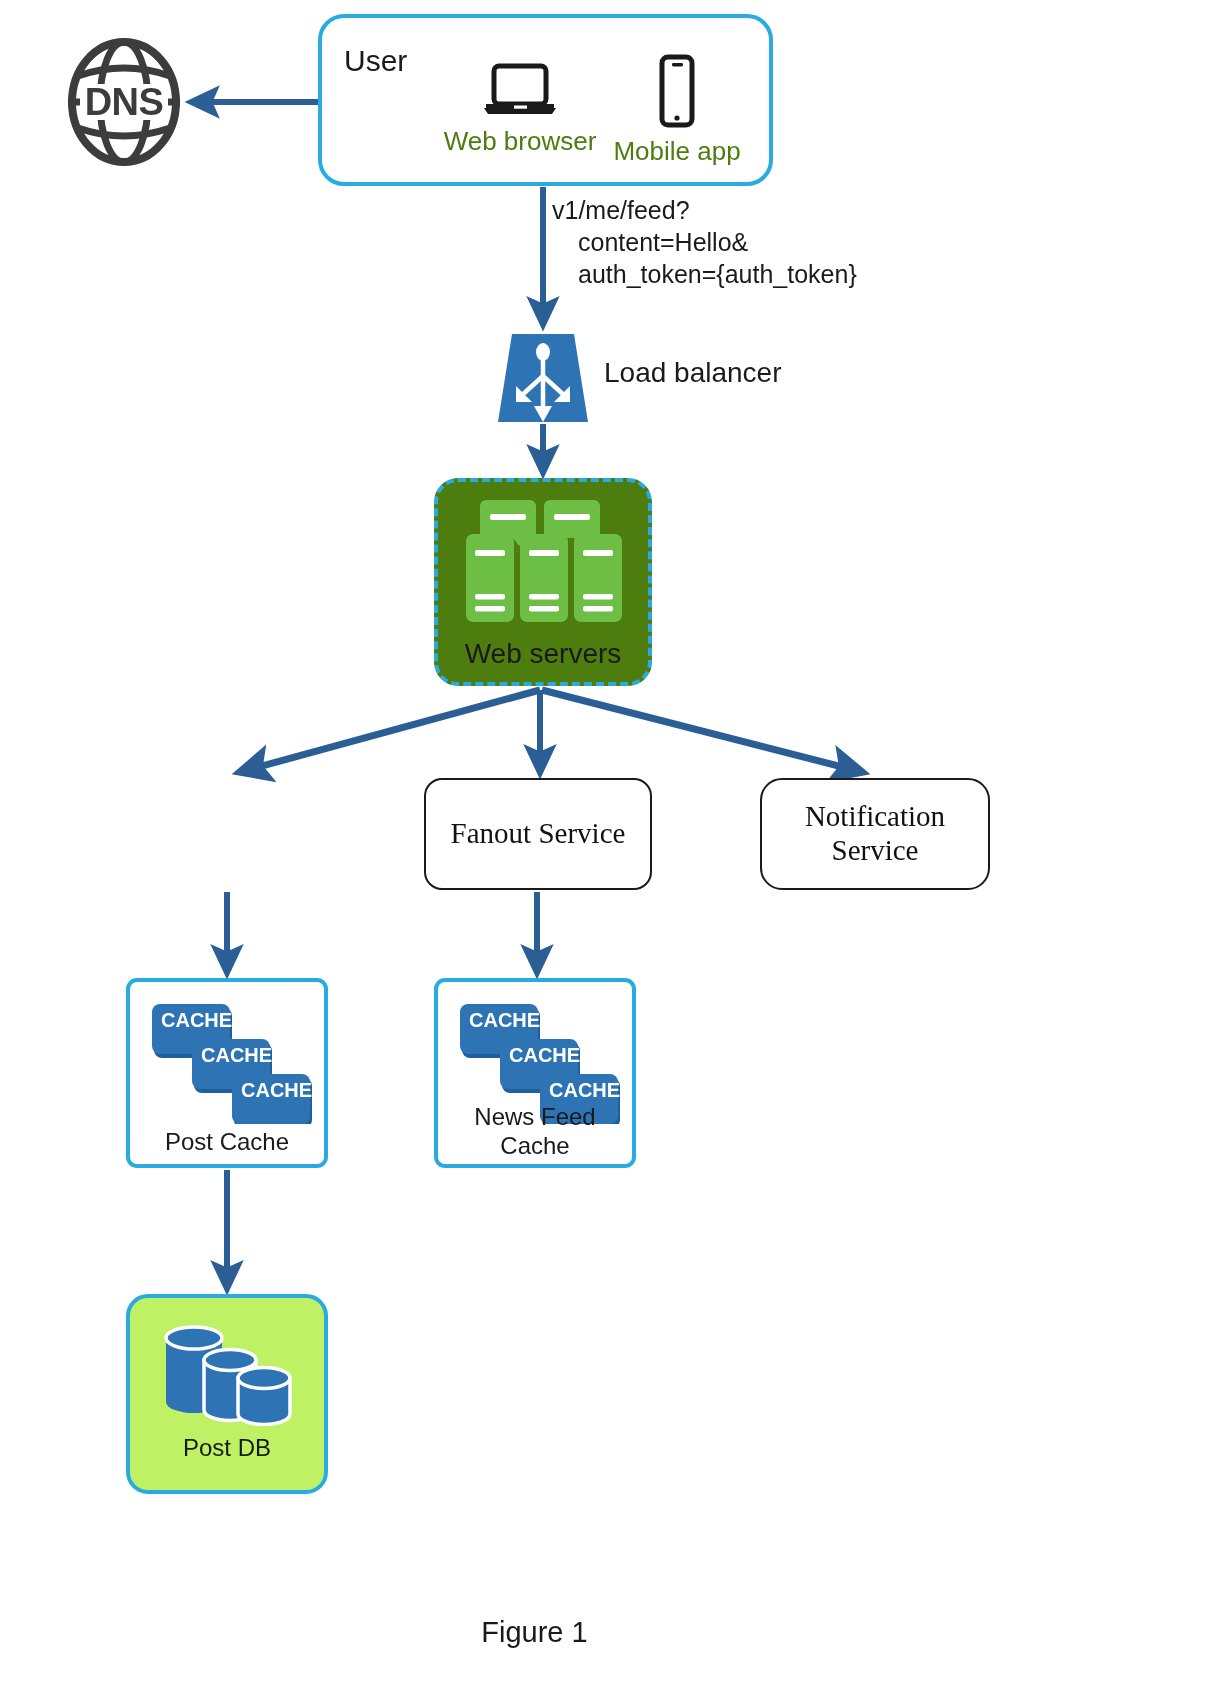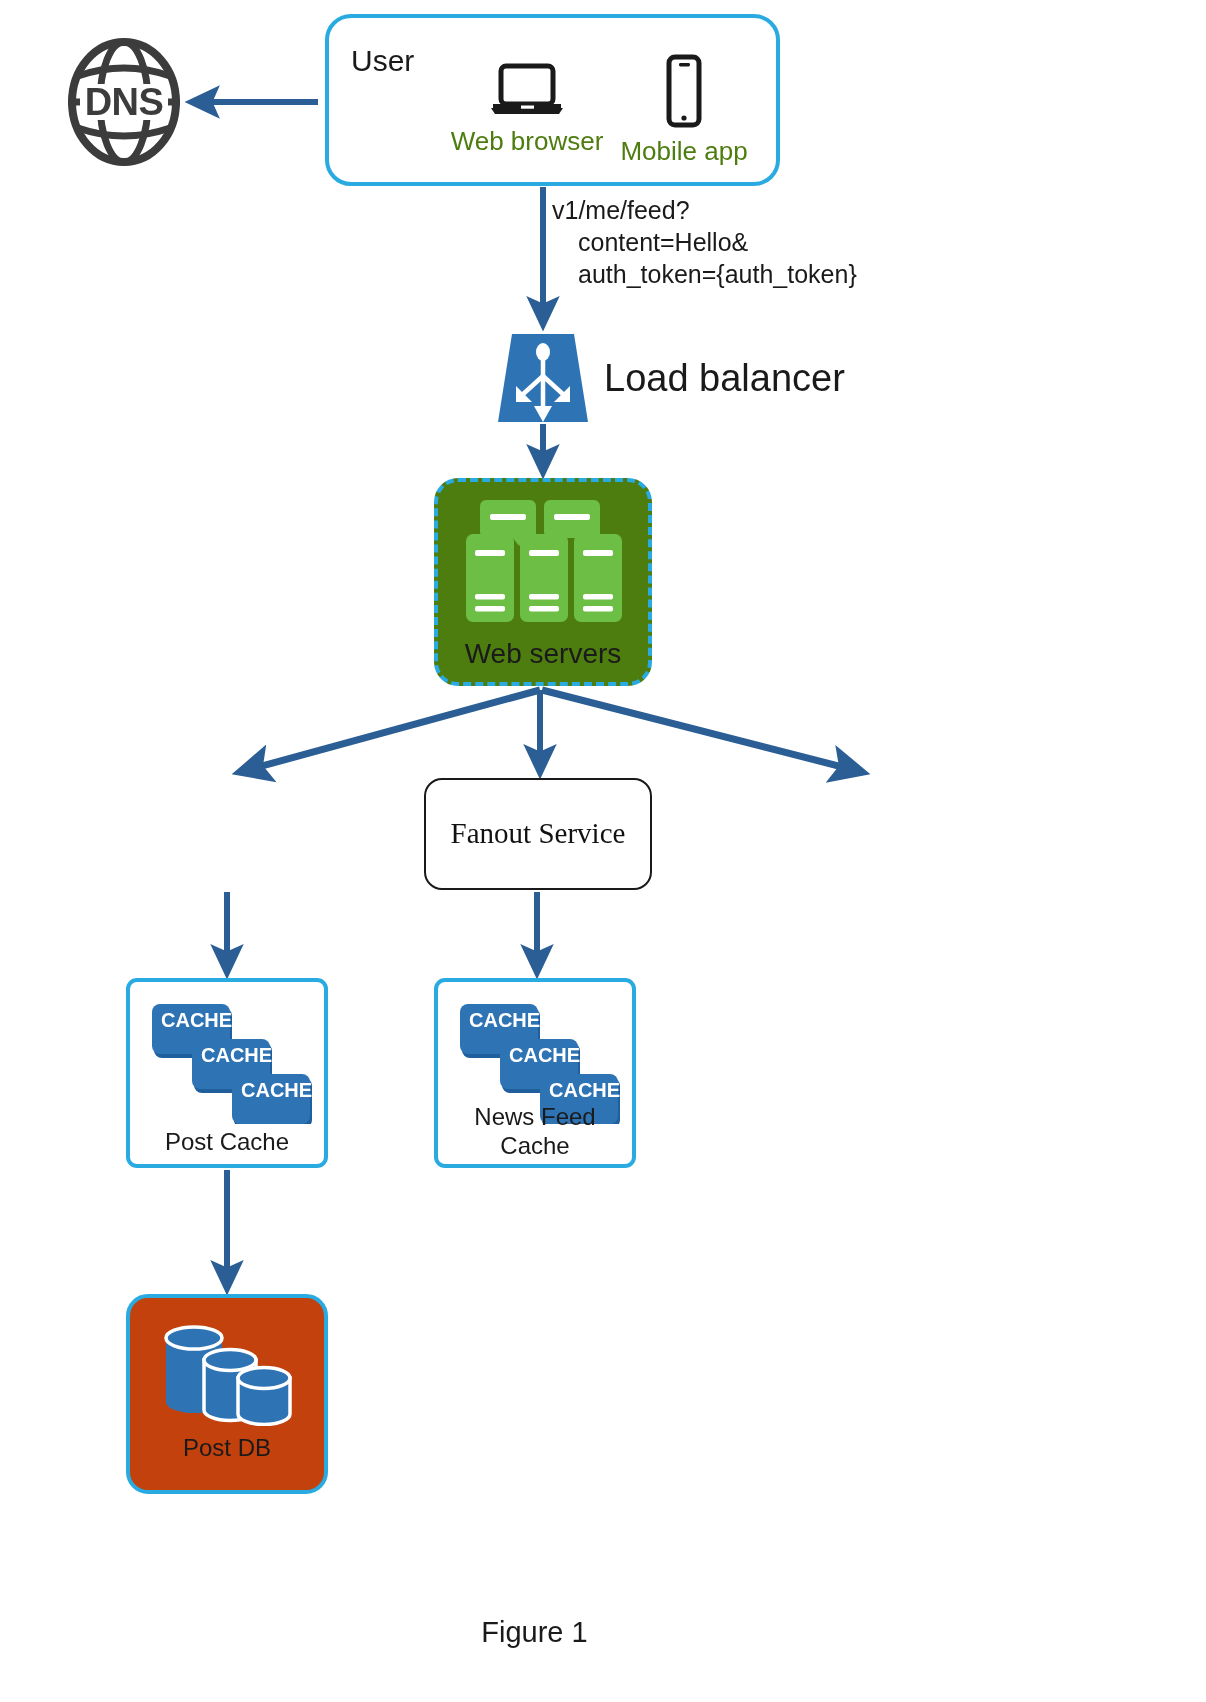--- a/index.html
+++ b/index.html
@@ -19,21 +19,21 @@
     position: absolute;
     left: 0; top: 0;
     width: 1206px;
     height: 1702px;
     pointer-events: none;
   }
   .node { position: absolute; box-sizing: border-box; }
 
   
   #user-panel {
-    left: 325px; top: 14px;
+    left: 318px; top: 14px;
     width: 455px; height: 172px;
     border: 4px solid #29ABE2;
     border-radius: 26px;
     background: #ffffff;
   }
   #user-title {
     position: absolute;
     left: 22px; top: 26px;
     font-size: 30px;
     color: #1a1a1a;
@@ -77,21 +77,21 @@
     font-size: 25px;
     color: #1a1a1a;
     line-height: 1.28;
   }
   #api-label .indent { padding-left: 26px; display: block; }
 
   
   #lb-node { left: 494px; top: 330px; width: 98px; height: 96px; }
   #lb-label {
     left: 604px; top: 357px;
-    font-size: 38px;
+    font-size: 28px;
     color: #1a1a1a;
     white-space: nowrap;
   }
 
   
   #web-servers {
     left: 434px; top: 478px;
     width: 218px; height: 208px;
     border: 4px dashed #29ABE2;
     border-radius: 24px;
@@ -149,21 +149,21 @@
     line-height: 1.18;
   }
   #cache-feed .cache-label { bottom: 4px; }
 
   
   #db-post {
     left: 126px; top: 1294px;
     width: 202px; height: 200px;
     border: 4px solid #29ABE2;
     border-radius: 22px;
-    background: #c2410c;
+    background: #bef264;
   }
   #db-icon { position: absolute; left: 28px; top: 18px; }
   #db-label {
     position: absolute;
     left: 0; right: 0;
     bottom: 28px;
     text-align: center;
     font-size: 24px;
     color: #1a1a1a;
   }
@@ -318,20 +318,26 @@
       </svg>
     </div>
     <div id="web-servers-label">Web servers</div>
   </div>
 
 
   <div class="node service-box" id="svc-fanout">
     <span>Fanout Service</span>
   </div>
 
+  <div class="node service-box" id="svc-notification">
+    <span>
+      <span>Notification</span><br>
+      <span>Service</span>
+    </span>
+  </div>
 
   <div class="node cache-box" id="cache-post">
     <div class="cache-icon">
       <svg width="160" height="130" viewBox="0 0 160 130">
         <g>
           <rect x="2" y="14" width="78" height="50" rx="8" fill="#1F5F9E"></rect>
           <rect x="0" y="10" width="78" height="50" rx="8" fill="#2E74B5"></rect>
           <text x="9" y="33" fill="#ffffff" font-family="Liberation Sans, sans-serif" font-size="20" font-weight="bold">CACHE</text>
         </g>
         <g>

